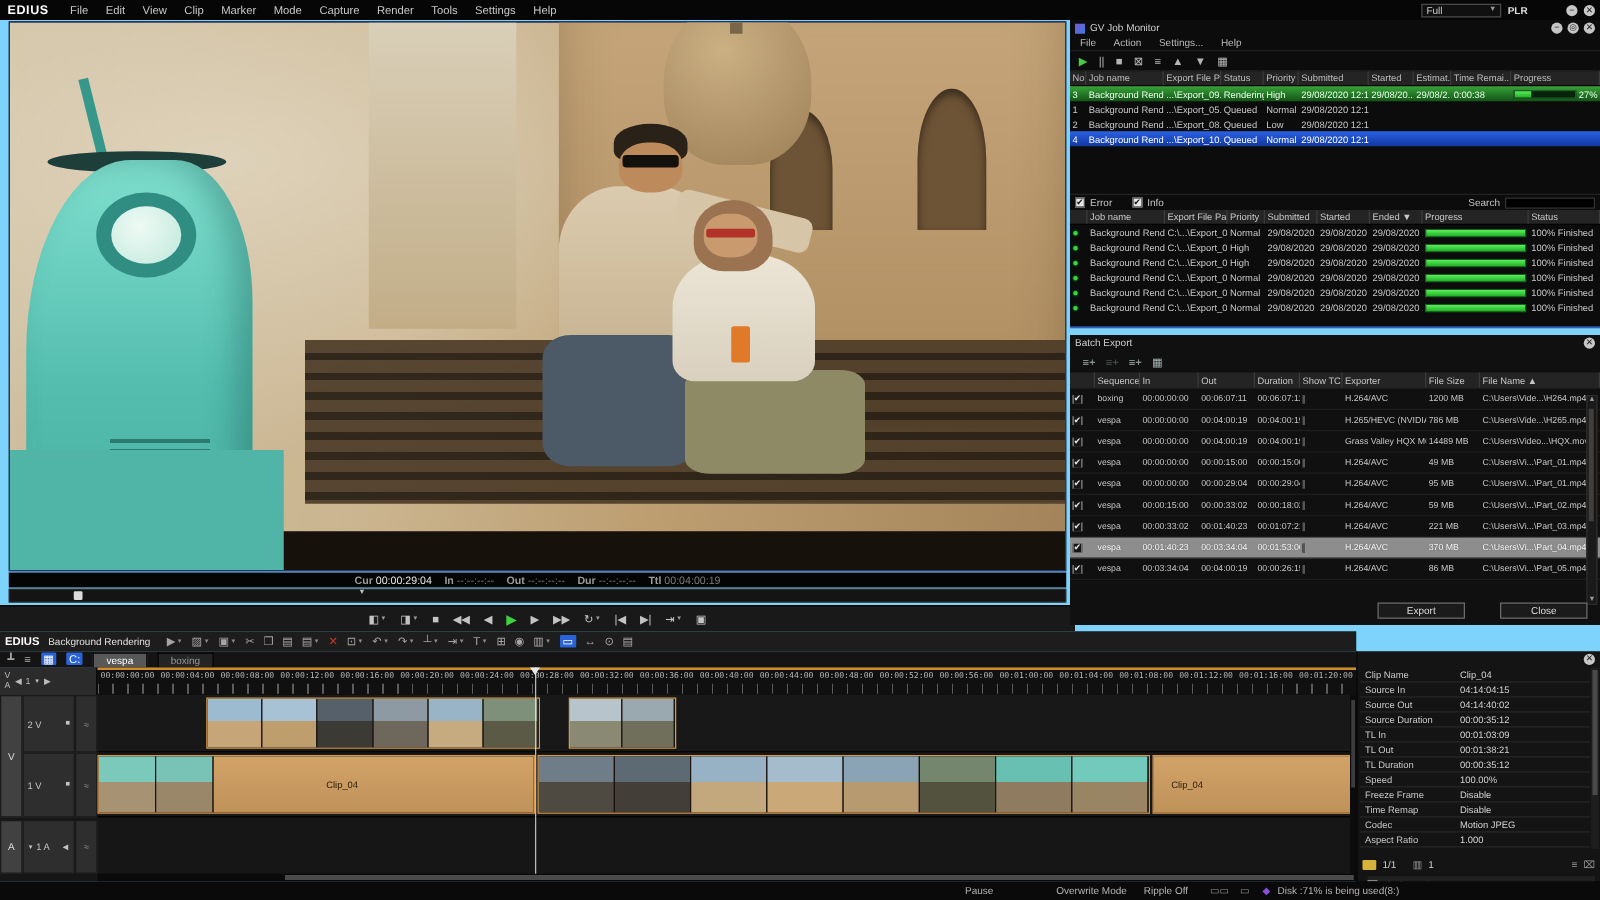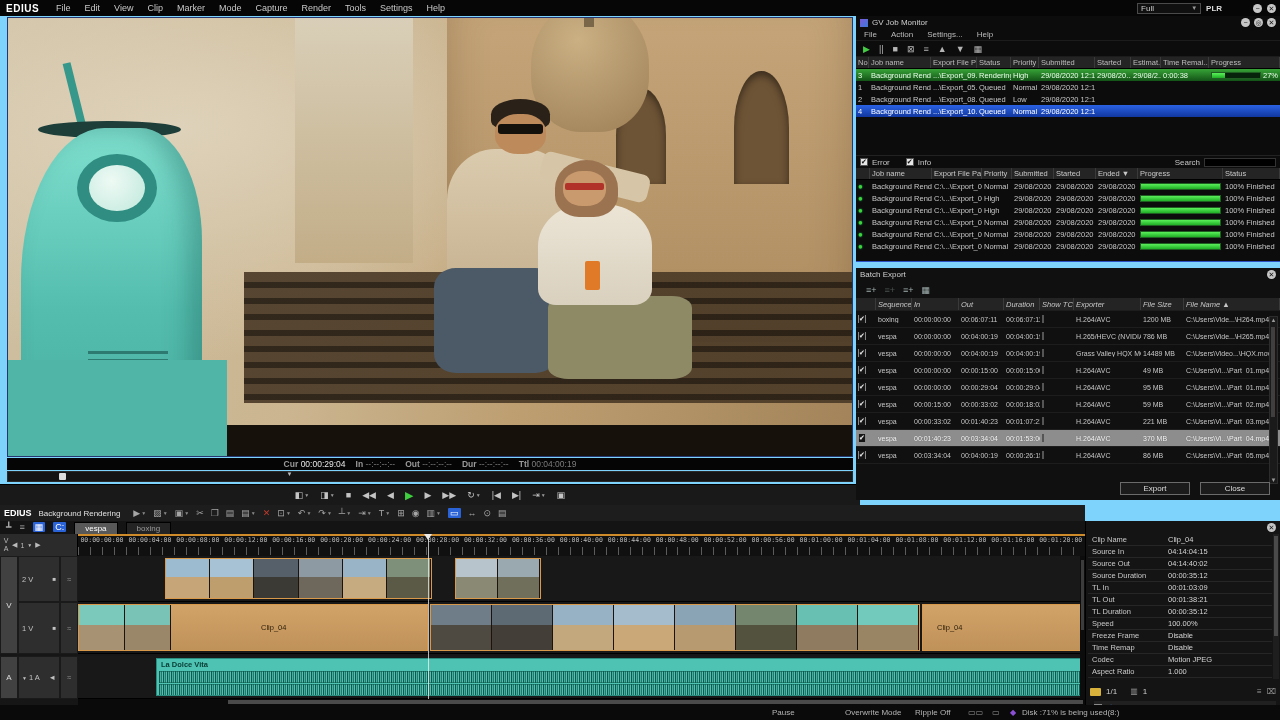--- a/index.html
+++ b/index.html
@@ -61,27 +61,27 @@
   .t2-row > div { padding:0 2px; white-space:nowrap; overflow:hidden; }
   .dot { color:#3fd23a; font-size:8px; text-shadow:0 0 2px #0c5; }
   #jm-status { position:absolute; bottom:0; right:0; left:0; height:12px; font-size:8px; color:#b2b2b2; text-align:right; padding-right:6px; background:#0a0a0a; line-height:12px; }
 
   
   #batch { position:absolute; left:856px; top:263px; width:424px; height:237px; background:#101010; border-top:5px solid #7dd3fc; }
   #bx-tools { height:17px; display:flex; align-items:center; gap:8px; padding-left:10px; }
   .bx-ic { font-size:9px; color:#9fb0ae; }
   .bx-row { display:grid; grid-template-columns:20px 36px 47px 45px 36px 34px 67px 43px 1fr; height:17px; align-items:center; font-size:7px; color:#c6c6c6; border-bottom:1px solid #1d1d1d; }
   .bx-row > div { padding:0 2px; white-space:nowrap; overflow:hidden; }
-  .bx-row.head { height:13px; font-size:7.5px;font-style:italic; }
+  .bx-row.head { height:13px; font-size:7.5px; }
   .bx-row.sel { background:#8d8d8d; color:#fafafa; text-shadow:0 0 1px #555; }
   #bx-scroll { position:absolute; right:2px; top:48px; width:9px; height:168px; background:#1a1a1a; border:1px solid #2c2c2c; }
   #bx-scroll .thumb { position:absolute; left:1px; right:1px; top:10px; height:90px; background:#3f3f3f; }
   #bx-scroll .arr { position:absolute; left:0; right:0; text-align:center; font-size:6px; color:#999; }
   .btn { width:70px; height:13px; background:#1b1b1b; border:1px solid #6b6b6b; color:#ddd; font-size:8px; text-align:center; line-height:12px; }
-  #bx-btns { position:absolute; right:10px; bottom:5px; display:flex; gap:10px; }
+  #bx-btns { position:absolute; right:10px; bottom:5px; display:flex; gap:28px; }
 
   
   #tl-toolbar { position:absolute; left:0; top:505px; width:1085px; height:16px; background:#1d1d1d; display:flex; align-items:center; gap:7px; padding-left:4px; }
   #tl-toolbar .logo { font-weight:bold; color:#fff; font-size:9px; }
   #tl-toolbar .mode { font-size:8px; color:#e0e0e0; margin-right:6px; }
   .tb-ic { font-size:9px; color:#a5a5a5; display:flex; align-items:center; gap:1px; }
   .tb-ic .caret { font-size:5px; color:#8a8a8a; }
   .tb-ic.red { color:#c0392b; }
   .tb-ic.active { background:#2a62d8; color:#fff; padding:0 2px; border-radius:1px; }
   #tl-row2 { position:absolute; left:0; top:521px; width:1085px; height:13px; background:#141414; display:flex; align-items:flex-end; gap:8px; padding-left:6px; }
@@ -725,27 +725,20 @@
           <div class="thumb" style="width: 61.25px; background: linear-gradient(rgb(164, 188, 204) 0px, rgb(164, 188, 204) 45%, rgb(202, 168, 120) 45%, rgb(202, 168, 120) 100%);"></div>
           <div class="thumb" style="width: 61.25px; background: linear-gradient(rgb(138, 164, 182) 0px, rgb(138, 164, 182) 45%, rgb(184, 154, 112) 45%, rgb(184, 154, 112) 100%);"></div>
           <div class="thumb" style="width: 61.25px; background: linear-gradient(rgb(116, 134, 110) 0px, rgb(116, 134, 110) 45%, rgb(82, 82, 62) 45%, rgb(82, 82, 62) 100%);"></div>
           <div class="thumb" style="width: 61.25px; background: linear-gradient(rgb(104, 192, 178) 0px, rgb(104, 192, 178) 45%, rgb(143, 124, 96) 45%, rgb(143, 124, 96) 100%);"></div>
           <div class="thumb" style="width: 61.25px; background: linear-gradient(rgb(113, 202, 187) 0px, rgb(113, 202, 187) 45%, rgb(153, 132, 100) 45%, rgb(153, 132, 100) 100%);"></div>
         </div>
         <div class="clip tan" style="left: 844px; width: 163px; align-items: center;">
           <span style="padding-left: 14px;">Clip_04</span>
         </div>
       </div>
-    <div class="trk-lane" id="lane-a1" style="top:122px;height:43px">
-      <div class="audio-clip">
-        <div class="audio-label">La Dolce Vita</div>
-        <div class="wave"></div>
-        <div class="wave"></div>
-      </div>
-    </div>
 
     <div id="playhead"></div>
     <div id="tl-hscroll">
         <div class="thumb2"></div>
       </div>
     <div id="tl-vscroll">
         <div class="thumb2"></div>
       </div>
   </div>
 

